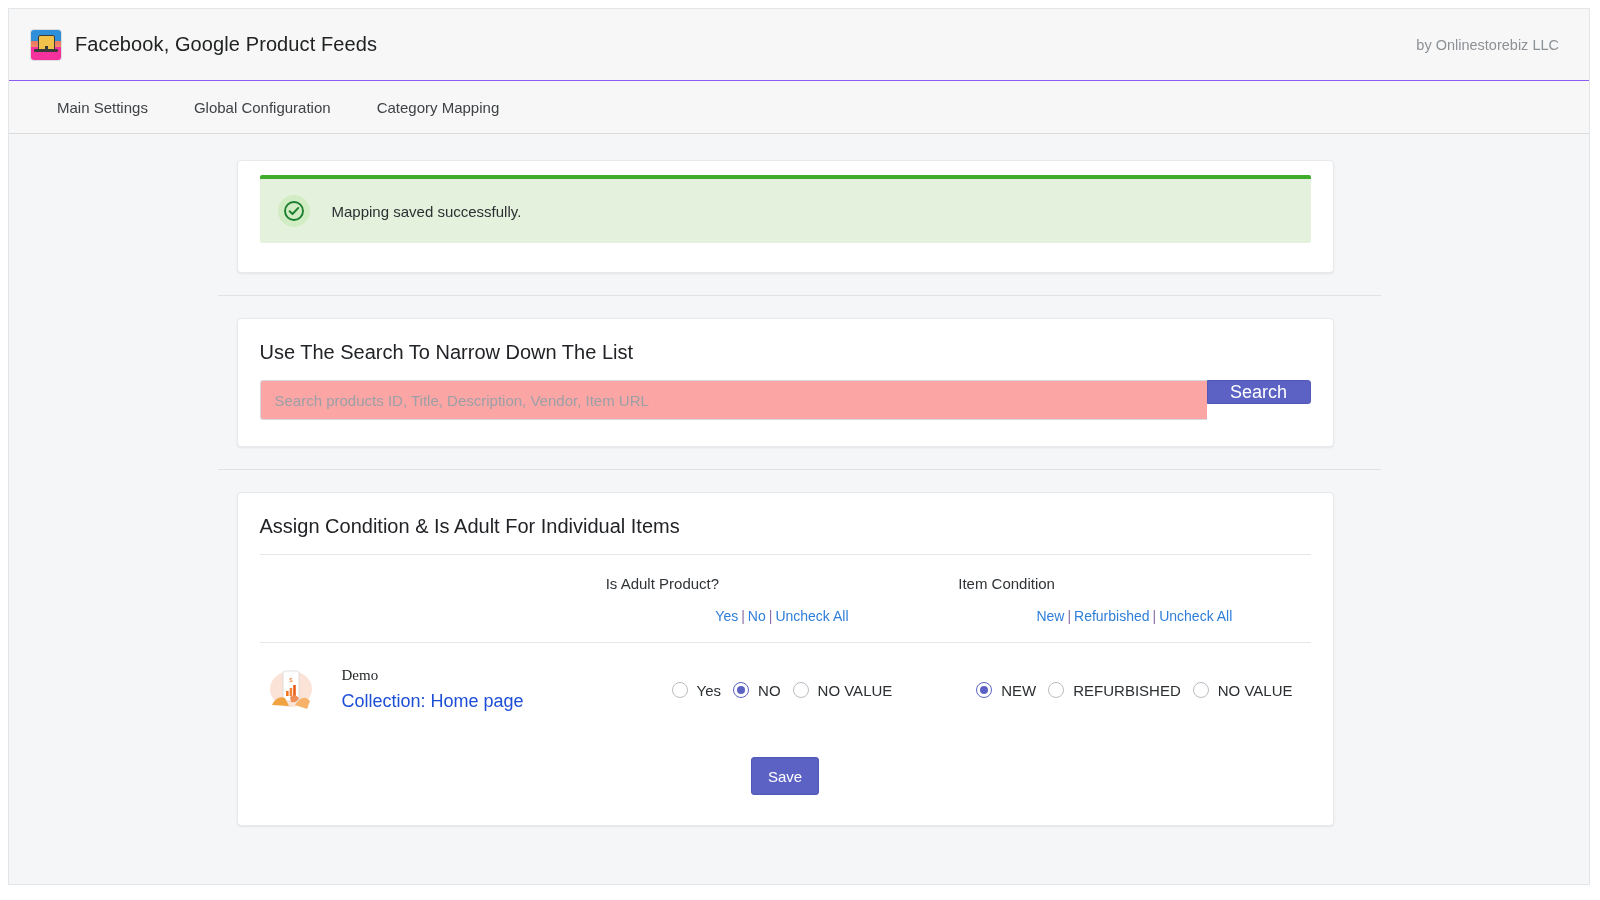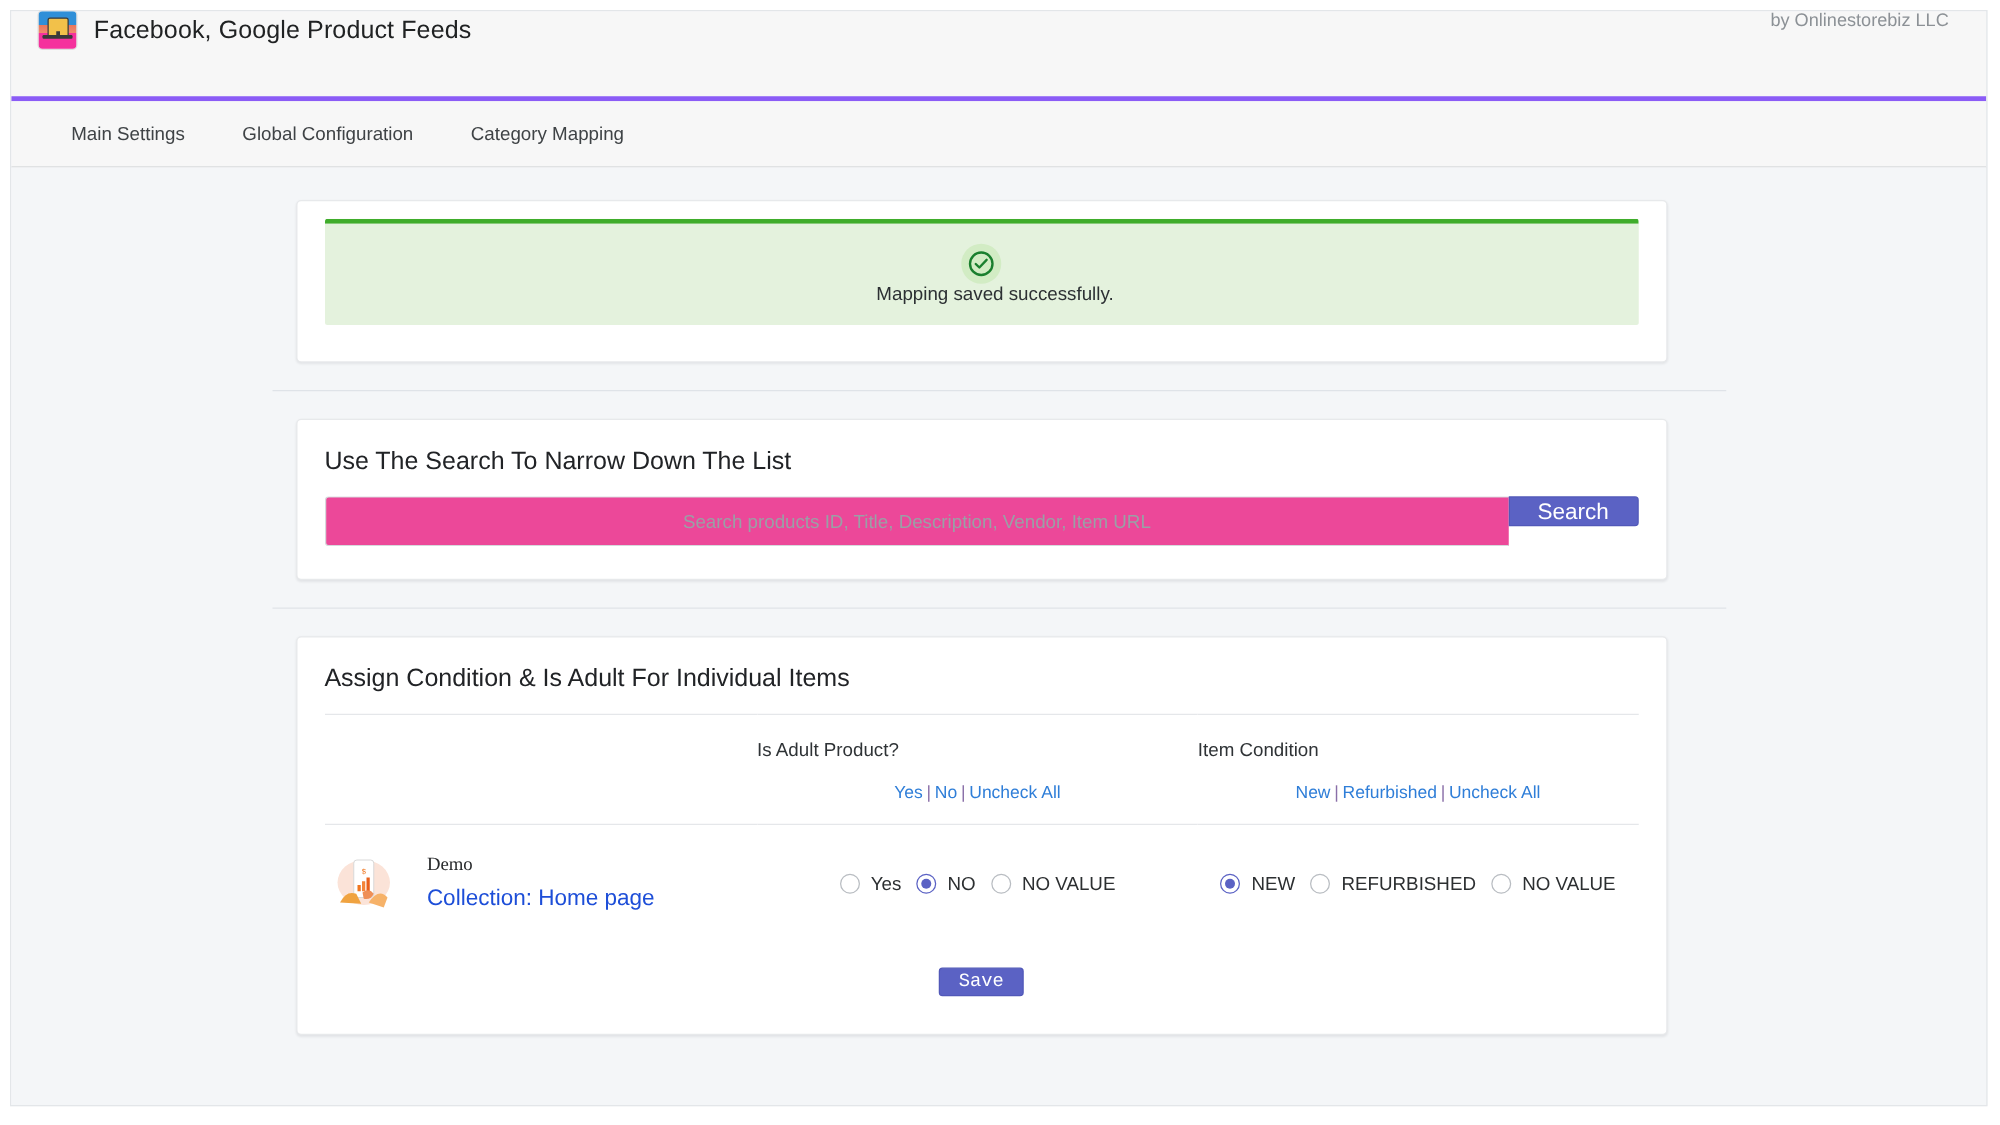--- a/index.html
+++ b/index.html
@@ -24,24 +24,24 @@
     background: #f4f6f8;
     border: 1px solid #e3e6e9;
     box-sizing: border-box;
     overflow: hidden;
   }
 
   
   .app-header {
     height: 72px;
     background: #f7f7f7;
-    border-bottom: 4px solid #8b5cf6;
-    box-sizing: border-box;
-    display: flex;
-    align-items: flex-start;
+    border-bottom: 1px solid #8b5cf6;
+    box-sizing: border-box;
+    display: flex;
+    align-items: center;
     padding: 0 30px 0 22px;
   }
   .app-brand {
     display: flex;
     align-items: center;
     gap: 14px;
   }
   .app-logo {
     width: 30px;
     height: 30px;
@@ -149,21 +149,20 @@
     padding: 14px 22px 29px 22px;
   }
   .alert-success {
     background: #e4f2dd;
     border-top: 4px solid #3fad2b;
     border-radius: 2px;
     display: flex;
     align-items: center;
     padding: 16px 18px;
     box-sizing: border-box;
-    flex-direction: column;
   }
   .alert-icon {
     width: 32px;
     height: 32px;
     border-radius: 50%;
     background: #d2ecc4;
     display: flex;
     align-items: center;
     justify-content: center;
     flex: 0 0 auto;
@@ -195,23 +194,22 @@
     flex: 1 1 auto;
     height: 40px;
     border: 1px solid #d6d9dc;
     border-right: none;
     border-radius: 3px 0 0 3px;
     padding: 0 14px;
     font-size: 15px;
     color: #202223;
     box-sizing: border-box;
     outline: none;
-    background: #ec4899;
+    background: #fca5a5;
     font-family: "Liberation Sans", sans-serif;
-    text-align: center;
   }
   .search-input::placeholder { color: #9aa0a6; }
   .search-button {
     width: 104px;
     height: 24px;
     background: #5b62c4;
     border: 1px solid #5158b8;
     border-radius: 0 3px 3px 0;
     color: #ffffff;
     font-size: 18px;
@@ -332,28 +330,28 @@
     border-radius: 50%;
     background: #5b62c4;
   }
 
   .save-row {
     text-align: center;
     padding-top: 18px;
   }
   .save-button {
     width: 68px;
-    height: 23px;
+    height: 38px;
     background: #5b62c4;
     border: 1px solid #5158b8;
     border-radius: 3px;
     color: #ffffff;
     font-size: 15px;
     cursor: pointer;
-    font-family: Liberation Mono, monospace;
+    font-family: Liberation Sans, sans-serif;
   }
 
   .gap-20 { height: 22px; }
 </style>
 </head>
 <body>
 
 <div class="viewport">
 
   <div class="app-header">

